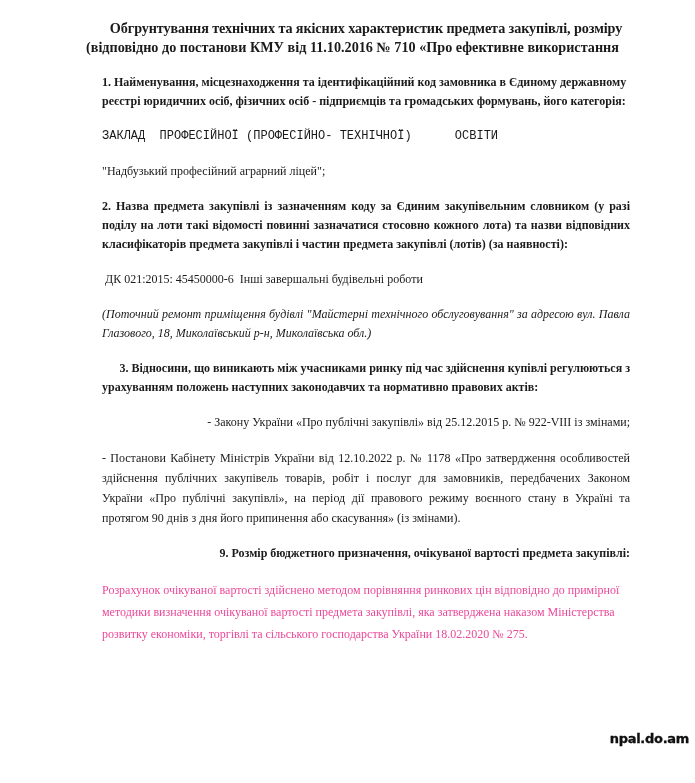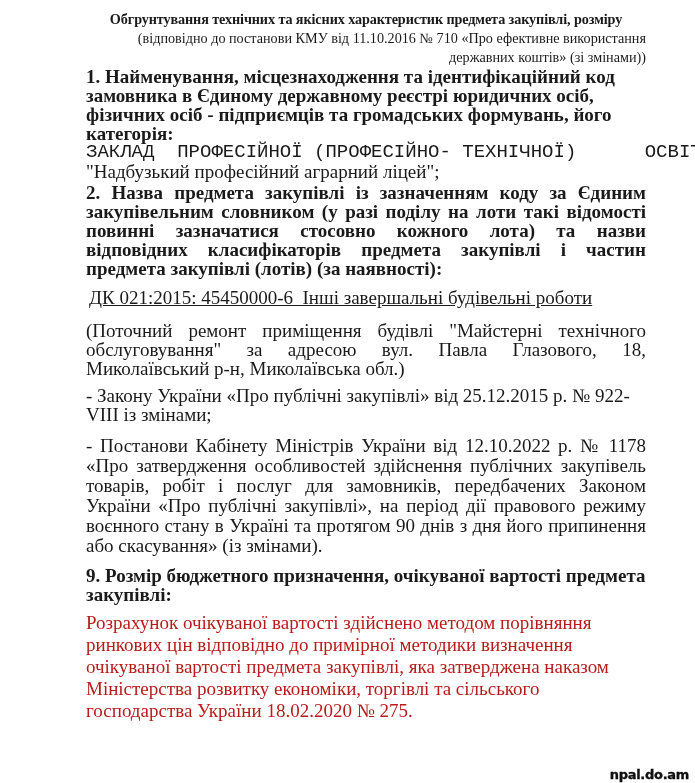--- a/index.html
+++ b/index.html
@@ -1,63 +1,63 @@
 <!DOCTYPE html>
 <html><head>
   <meta charset="utf-8">
   <style>
     html, body { margin: 0; padding: 0; background: #ffffff; }
     body {
       width: 695px; height: 783px; position: relative; overflow: hidden;
       font-family: "Liberation Serif", "DejaVu Serif", serif;
       color: #1a1a1a;
     }
-    .page { position: absolute; left: 86px; top: 0; width: 560px; }
+    .page { position: absolute; left: 86px; top: 9px; width: 560px; }
     .title {
       text-align: center; font-weight: bold; font-size: 14.2px; line-height: 19px;
       margin-top: 10px; letter-spacing: -0.1px;
     }
-    .subtitle { text-align: right; font-size: 14.2px; line-height: 19px; }
-    p { margin: 0; font-size: 19px; line-height: 19px; }
+    .subtitle { text-align: left; font-size: 14.2px; line-height: 19px; font-weight: bold; }
+    p { margin: 16px; font-size: 12px; line-height: 19px; }
     .bold { font-weight: bold; }
     .justify { text-align: justify; text-align-last: left; }
-    .gap-s { margin-top: 8px; }
+    .gap-s { margin-top: 8px; text-align: right; }
     .gap-m { margin-top: 10px; }
-    .indent { padding-left: 3px; text-decoration: underline; }
-    .gray { color: #b91c1c; }
+    .indent { padding-left: 3px; }
+    .gray { color: #ec4899; }
     .s5 { line-height: 22px; }
     .watermark {
-      position: absolute; right: 6px; top: 767px;
+      position: absolute; right: 6px; top: 731px;
       font-family: "DejaVu Sans", sans-serif; font-weight: bold; font-size: 13px;
       color: #111; letter-spacing: -0.3px;
       text-shadow: -1px -1px 0 #fff, 1px -1px 0 #fff, -1px 1px 0 #fff, 1px 1px 0 #fff,
                    0 0 2px #fff;
       -webkit-text-stroke: 0.3px #000;
     }
   </style>
 </head>
 <body>
 
 <div class="page">
   <div class="title">
     <div>Обгрунтування технічних та якісних характеристик предмета закупівлі, розміру</div>
   </div>
   <div class="subtitle">
     <div>(відповідно до постанови КМУ від 11.10.2016 № 710 «Про ефективне використання</div>
-    <div>державних коштів» (зі змінами))</div>
   </div>
 
   <p class="bold">1. Найменування, місцезнаходження та ідентифікаційний код замовника в Єдиному державному реєстрі юридичних осіб, фізичних осіб - підприємців та громадських формувань, його категорія:</p>
   <p style="white-space: pre; font-family: Liberation Mono, monospace;">ЗАКЛАД  ПРОФЕСІЙНОЇ (ПРОФЕСІЙНО- ТЕХНІЧНОЇ)      ОСВІТИ</p>
   <p>"Надбузький професійний аграрний ліцей";</p>
 
   <p class="bold justify" style="margin-top:2px;">2. Назва предмета закупівлі із зазначенням коду за Єдиним закупівельним словником (у разі поділу на лоти такі відомості повинні зазначатися стосовно кожного лота) та назви відповідних класифікаторів предмета закупівлі і частин предмета закупівлі (лотів) (за наявності):</p>
   <p class="gap-m indent" style="white-space: pre;">ДК 021:2015: 45450000-6  Інші завершальні будівельні роботи</p>
-  <p class="gap-m justify" style="margin-top:14px;">(Поточний ремонт приміщення будівлі "Майстерні технічного обслуговування" за адресою вул. Павла Глазового, 18, Миколаївський р-н, Миколаївська обл.)</p>
+  <p class="gap-m justify" style="margin-top:14px;font-style:italic;">(Поточний ремонт приміщення будівлі "Майстерні технічного обслуговування" за адресою вул. Павла Глазового, 18, Миколаївський р-н, Миколаївська обл.)</p>
 
+  <p class="bold justify gap-s">3. Відносини, що виникають між учасниками ринку під час здійснення купівлі регулюються з урахуванням положень наступних законодавчих та нормативно правових актів:</p>
   <p class="gap-s">- Закону України «Про публічні закупівлі» від 25.12.2015 р. № 922-VIII із змінами;</p>
   <p class="justify" style="margin-top:12px; line-height:20px;">- Постанови Кабінету Міністрів України від 12.10.2022 р. № 1178 «Про затвердження особливостей здійснення публічних закупівель товарів, робіт і послуг для замовників, передбачених Законом України «Про публічні закупівлі», на період дії правового режиму воєнного стану в Україні та протягом 90 днів з дня його припинення або скасування» (із змінами).</p>
 
 
   <p class="bold gap-s" style="margin-top:10px;">9. Розмір бюджетного призначення, очікуваної вартості предмета закупівлі:</p>
   <p class="gray s5" style="margin-top:8px; padding-right:8px;">Розрахунок очікуваної вартості здійснено методом порівняння ринкових цін відповідно до примірної методики визначення очікуваної вартості предмета закупівлі, яка затверджена наказом Міністерства розвитку економіки, торгівлі та сільського господарства України 18.02.2020 № 275.</p>
   <p class="gray" style="line-height:21px;">
     
   </p>
 

